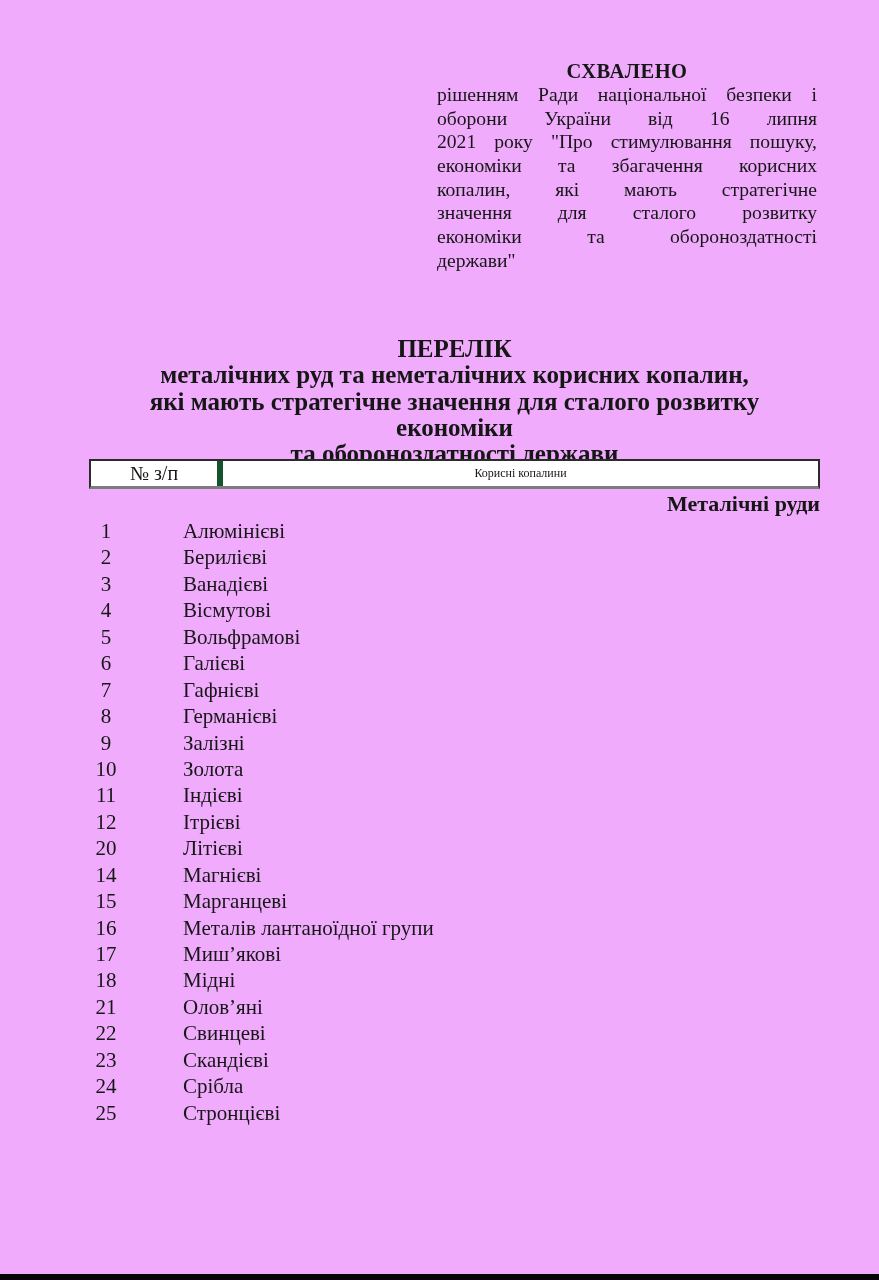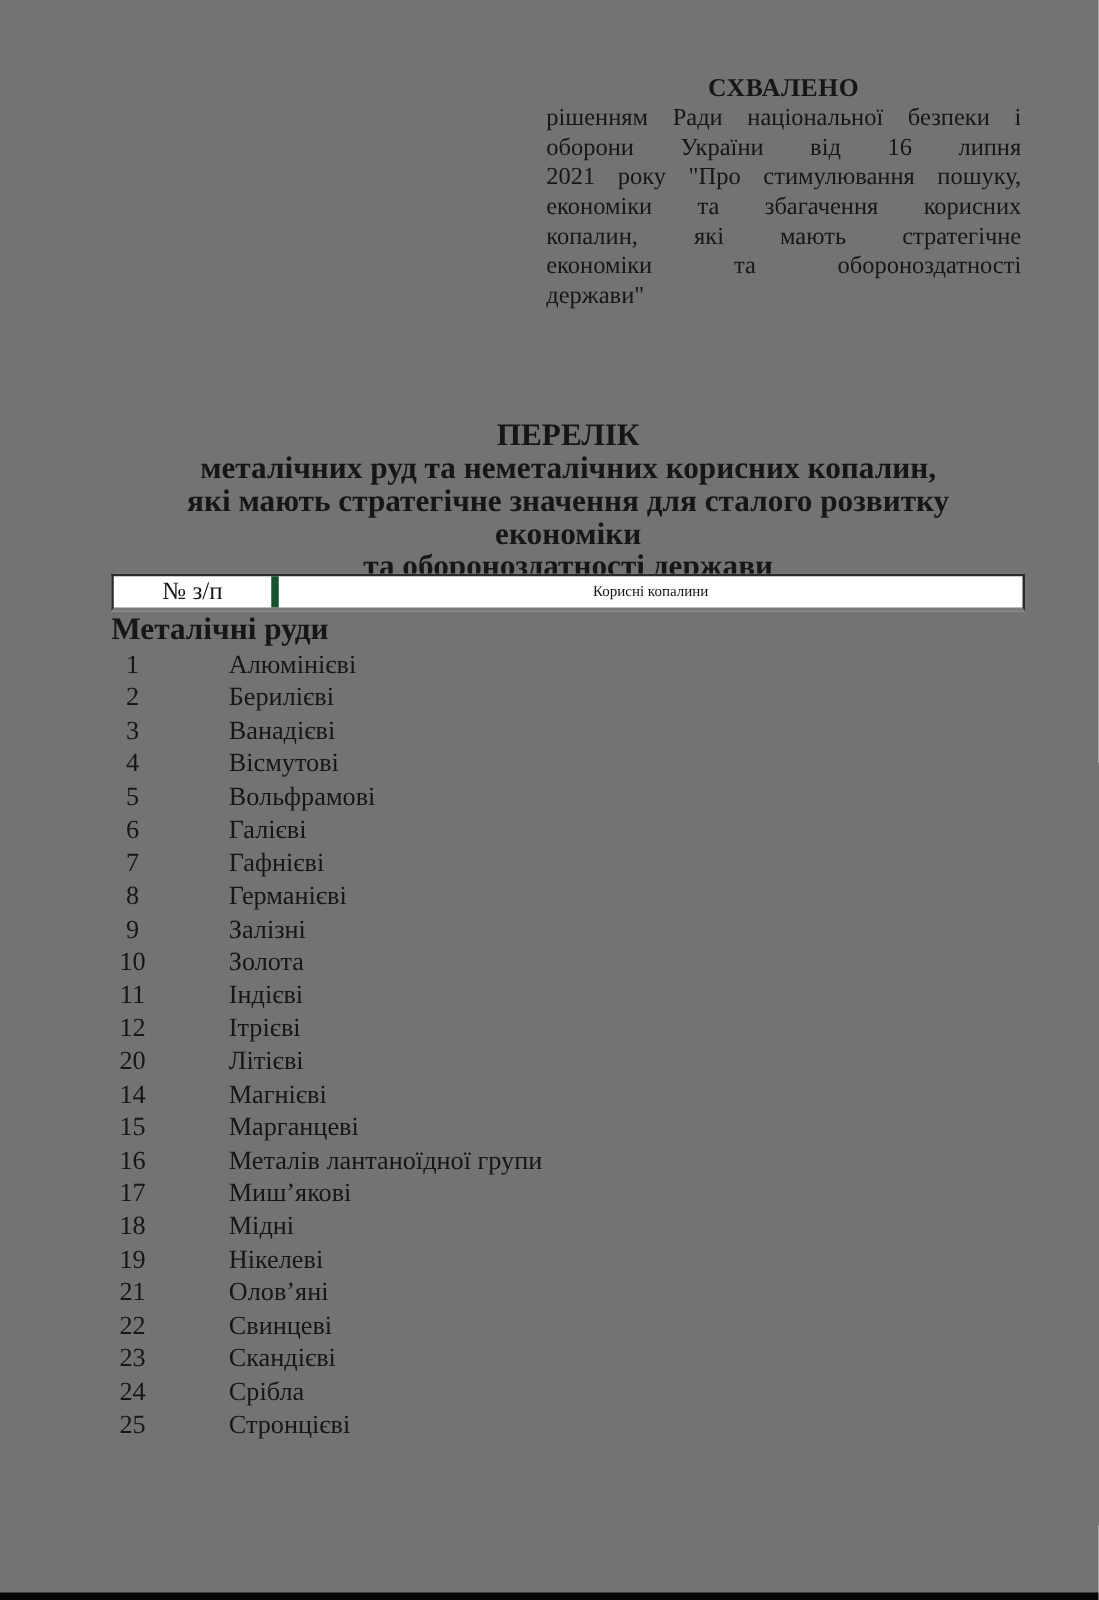--- a/index.html
+++ b/index.html
@@ -4,21 +4,21 @@
 <style>
   html, body {
     margin: 0;
     padding: 0;
     background: #ffffff;
   }
   .page {
     position: relative;
     width: 879px;
     height: 1280px;
-    background: #737373;
+    background: #f0abfc;
     overflow: hidden;
     font-family: "Liberation Serif", "DejaVu Serif", serif;
     color: #161616;
   }
 
   
   .approval {
     position: absolute;
     left: 437px;
     top: 59px;
@@ -91,23 +91,23 @@
     font-size: 12px;
     line-height: 24px;
   }
 
   
   .section-title {
     position: absolute;
     left: 89px;
     top: 492px;
     width: 731px;
-    text-align: left;
+    text-align: right;
     font-weight: bold;
-    font-size: 25px;
+    font-size: 22px;
     line-height: 24px;
   }
 
   
   .rows {
     position: absolute;
     left: 89px;
     top: 518px;
     width: 731px;
   }
@@ -141,20 +141,21 @@
 
 <div class="page">
 
   <div class="approval">
     <div class="approval-heading">СХВАЛЕНО</div>
     <div class="jline">рішенням Ради національної безпеки і</div>
       <div class="jline">оборони України від 16 липня</div>
       <div class="jline">2021 року "Про стимулювання пошуку,</div>
       <div class="jline">економіки та збагачення корисних</div>
       <div class="jline">копалин, які мають стратегічне</div>
+      <div class="jline">значення для сталого розвитку</div>
       <div class="jline">економіки та обороноздатності</div>
     <div class="jline-last">держави"</div>
   </div>
 
   <div class="doc-title">
     <div class="title-line">ПЕРЕЛІК</div>
       <div class="title-line">металічних руд та неметалічних корисних копалин,</div>
       <div class="title-line">які мають стратегічне значення для сталого розвитку економіки</div>
       <div class="title-line">та обороноздатності держави</div>
   </div>
@@ -233,24 +234,20 @@
       </div>
       <div class="row">
         <span class="row-num">17</span>
         <span class="row-name">Миш’якові</span>
       </div>
       <div class="row">
         <span class="row-num">18</span>
         <span class="row-name">Мідні</span>
       </div>
       <div class="row">
-        <span class="row-num">19</span>
-        <span class="row-name">Нікелеві</span>
-      </div>
-      <div class="row">
         <span class="row-num">21</span>
         <span class="row-name">Олов’яні</span>
       </div>
       <div class="row">
         <span class="row-num">22</span>
         <span class="row-name">Свинцеві</span>
       </div>
       <div class="row">
         <span class="row-num">23</span>
         <span class="row-name">Скандієві</span>

